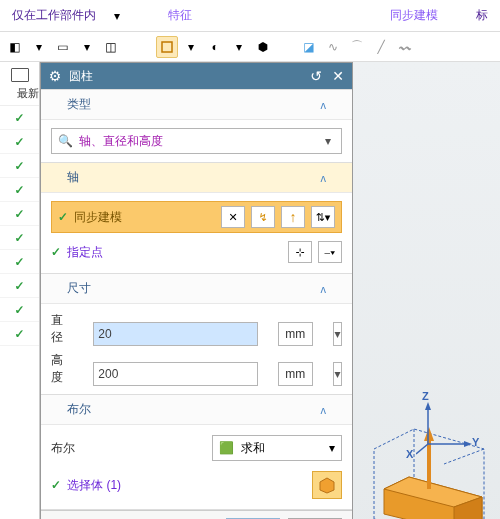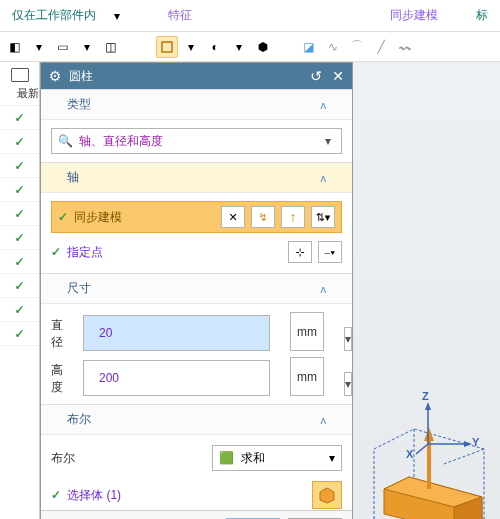--- a/index.html
+++ b/index.html
@@ -1,19 +1,19 @@
 <!DOCTYPE html>
 <html><head>
 <meta charset="utf-8">
 <style>
 *{box-sizing:border-box;margin:0;padding:0;font-family:"Microsoft YaHei",sans-serif;font-size:12px}
 body{width:500px;height:519px;background:#f5f5f5;overflow:hidden;position:relative}
 .topbar{height:32px;background:#fff;border-bottom:1px solid #ddd;display:flex;align-items:center;padding:0 4px;gap:2px}
 .topbar-section{display:flex;align-items:center;gap:2px}
-.topbar-label{color:#0f766e;padding:0 8px}
+.topbar-label{color:#4c1d95;padding:0 8px}
 .topbar-blue{color:#8b5cf6}
 .tb-btn{width:22px;height:22px;display:flex;align-items:center;justify-content:center;border:1px solid transparent;border-radius:2px}
 .tb-btn.active{background:#fde9b8;border-color:#e8c46a}
 .main{display:flex;height:487px}
 .leftcol{width:40px;background:#fff;border-right:1px solid #ccc;display:flex;flex-direction:column;align-items:center}
 .left-icon{margin-top:6px;width:18px;height:14px;border:1.5px solid #555;border-radius:1px}
 .left-label{width:100%;text-align:right;padding:4px 0;font-size:11px;color:#333;border-bottom:1px solid #eee}
 .left-item{height:24px;width:100%;display:flex;align-items:center;justify-content:center;border-bottom:1px solid #f3f3f3}
 .chk{color:#2e9e3f;font-weight:bold}
 .panel{width:313px;background:#fff;border:1px solid #999;display:flex;flex-direction:column}
@@ -30,23 +30,23 @@
 .combo .ctxt{flex:1;color:#a21caf}
 .combo .cdrop{width:14px;text-align:center;color:#555}
 .hl-row{display:flex;align-items:center;gap:6px;background:#fbc96b;padding:4px 6px;border:1px solid #e8a93a}
 .hl-row .rtxt{flex:1;color:#7a5500;font-size:12px}
 .mini-btn{width:24px;height:22px;background:#fff;border:1px solid #b5b5b5;display:flex;align-items:center;justify-content:center;font-size:11px}
 .mini-btn.arrow{color:#d58b00;font-size:14px}
 .row{display:flex;align-items:center;gap:6px;padding:2px 0}
 .row .rtxt{flex:1;color:#6d28d9}
 .dim-row{display:flex;align-items:flex-end;gap:20px}
 .dim-lbl{width:50px;color:#333}
-.dim-in{flex:1;border:1px solid #b5b5b5;height:36px;padding:0 15px;color:#6d28d9}
+.dim-in{flex:1;border:1px solid #b5b5b5;height:24px;padding:0 4px;color:#404040}
 .dim-in.sel{background:#cfe6ff}
-.unit{width:60px;border:1px solid #b5b5b5;height:39px;display:flex;align-items:center;padding:0 6px;color:#333}
+.unit{width:60px;border:1px solid #b5b5b5;height:24px;display:flex;align-items:center;padding:0 6px;color:#333}
 .dd{width:18px;border:1px solid #b5b5b5;height:24px;display:flex;align-items:center;justify-content:center;color:#555}
 .bool-combo{display:flex;align-items:center;border:1px solid #b5b5b5;height:26px;padding:0 6px;background:#fff;width:130px}
 .bool-combo .bi{width:16px;height:16px;margin-right:6px;display:flex;align-items:center;justify-content:center}
 .cube-btn{width:30px;height:28px;background:#fcd884;border:1px solid #e0a838;display:flex;align-items:center;justify-content:center}
 .panel-foot{height:38px;border-top:1px solid #ccc;display:flex;align-items:center;justify-content:flex-end;gap:8px;padding:0 10px;background:#f7f7f7}
 .btn{height:24px;padding:0 14px;border:1px solid #aaa;background:#eaeaea;color:#333;display:flex;align-items:center}
 .btn.ok{background:#dce9f5;border-color:#8fb5d6}
 .viewport{flex:1;background:linear-gradient(#eef1f3,#e6eaec);position:relative;overflow:hidden}
 .axis{position:absolute;right:24px;bottom:90px}
 .axis-lbl{position:absolute;color:#3a66b5;font-size:11px;font-weight:bold}

